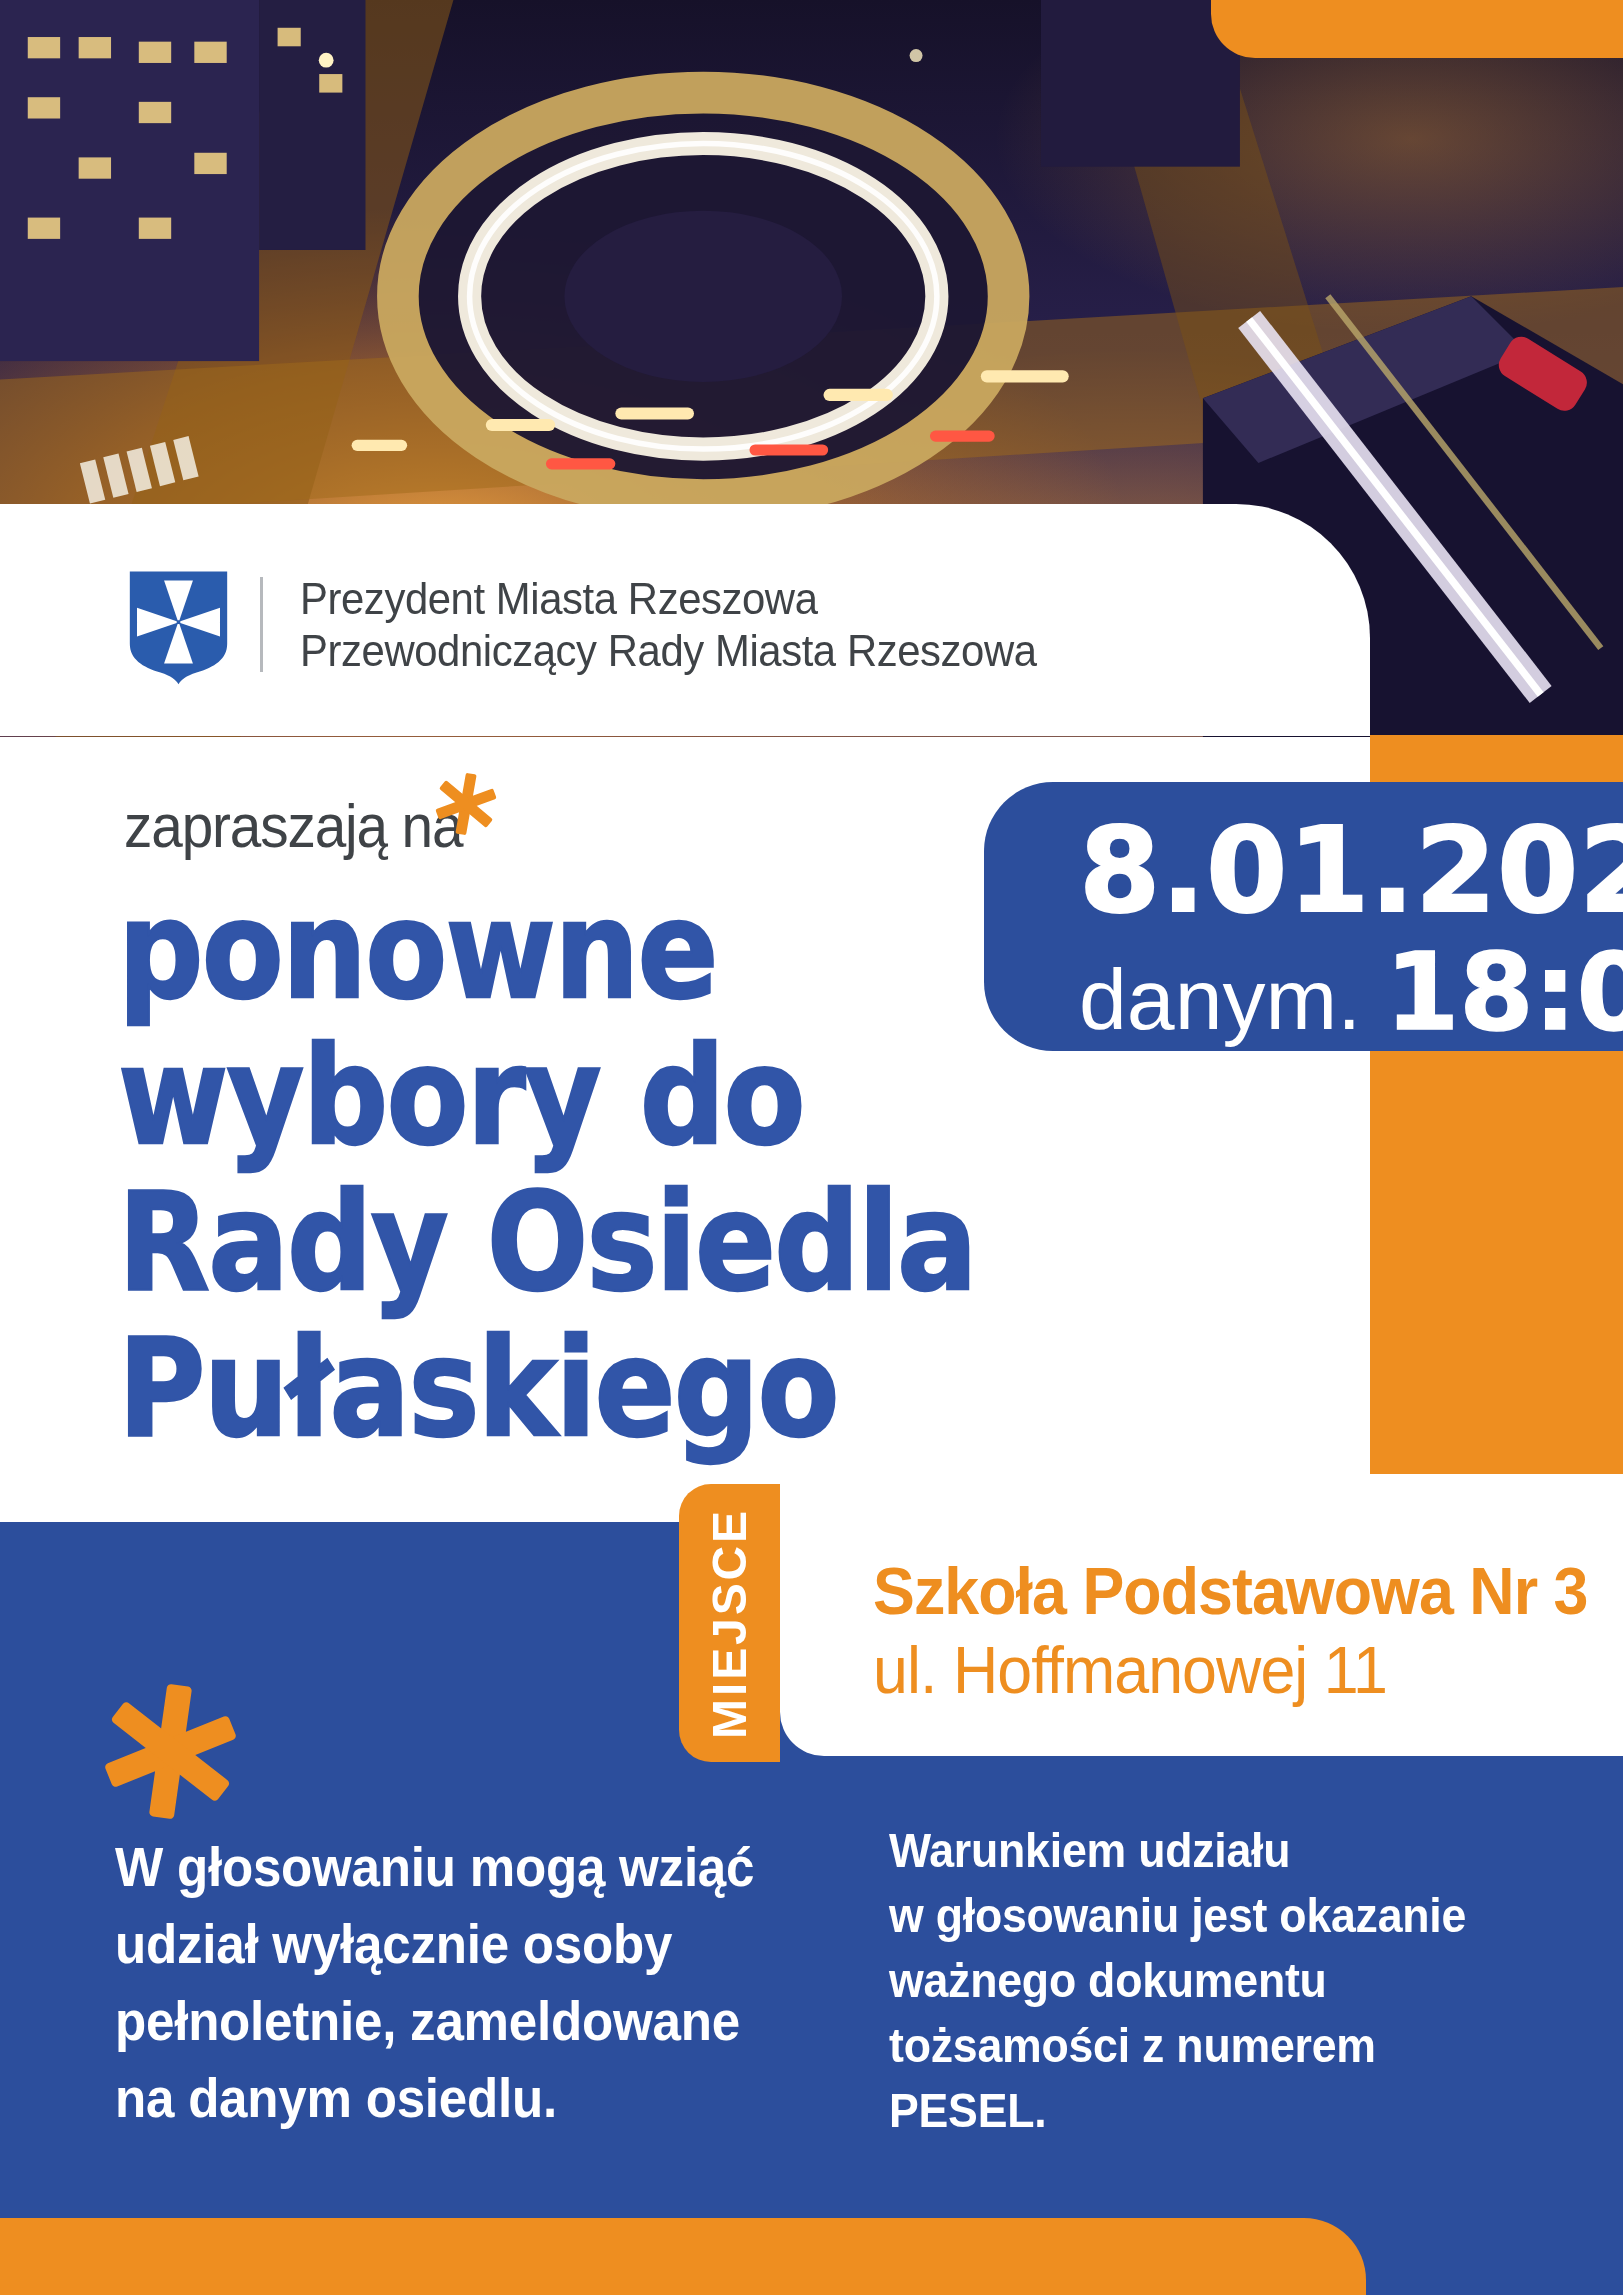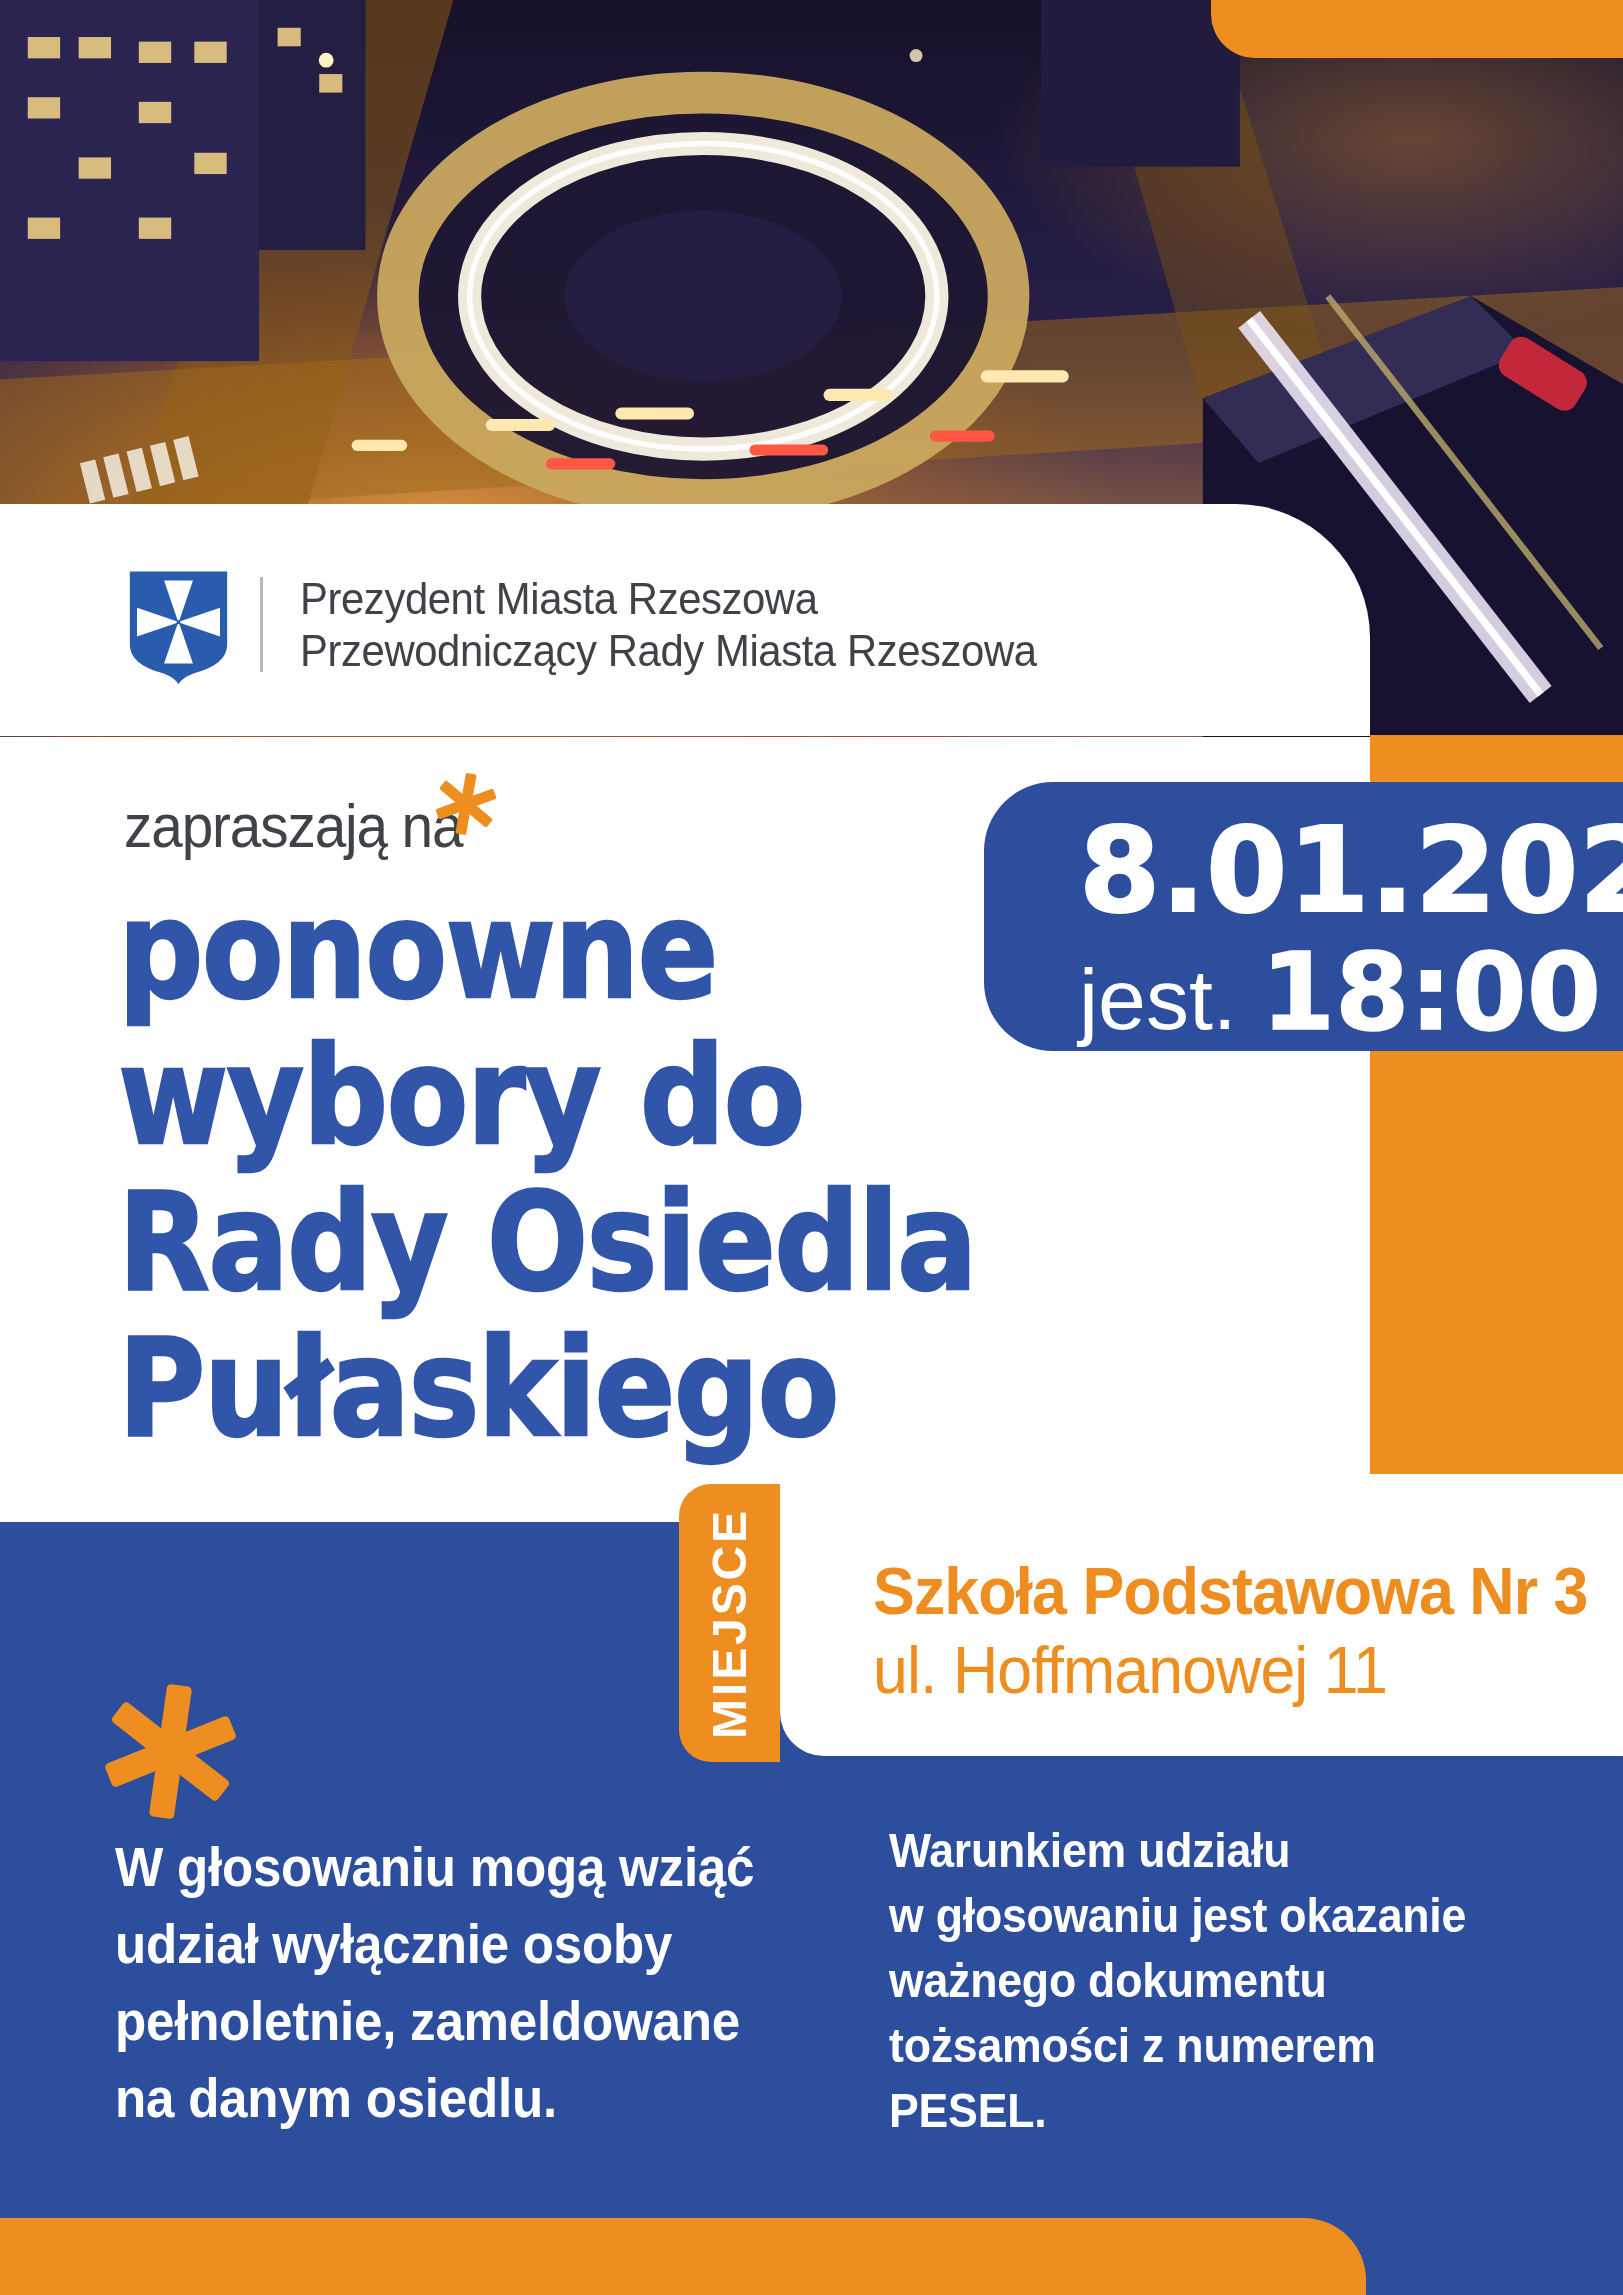--- a/index.html
+++ b/index.html
@@ -194,21 +194,21 @@
 
   <div class="abs title">
     <div>ponowne</div>
     <div>wybory do</div>
     <div>Rady Osiedla</div>
     <div>Pułaskiego</div>
   </div>
 
   <div class="abs date-box">
     <div class="date-line1">8.01.2026</div>
-    <div class="date-line2"><span>jest. </span><span class="t">18:00</span></div>
+    <div class="date-line2"><span>danym. </span><span class="t">18:00</span></div>
   </div>
 
   <div class="abs blue-section"></div>
 
   <div class="abs venue-card">
     <div class="venue-name">Szkoła Podstawowa Nr 3</div>
     <div class="venue-addr">ul. Hoffmanowej 11</div>
   </div>
   <div class="abs venue-tab">
     <span>MIEJSCE</span>

